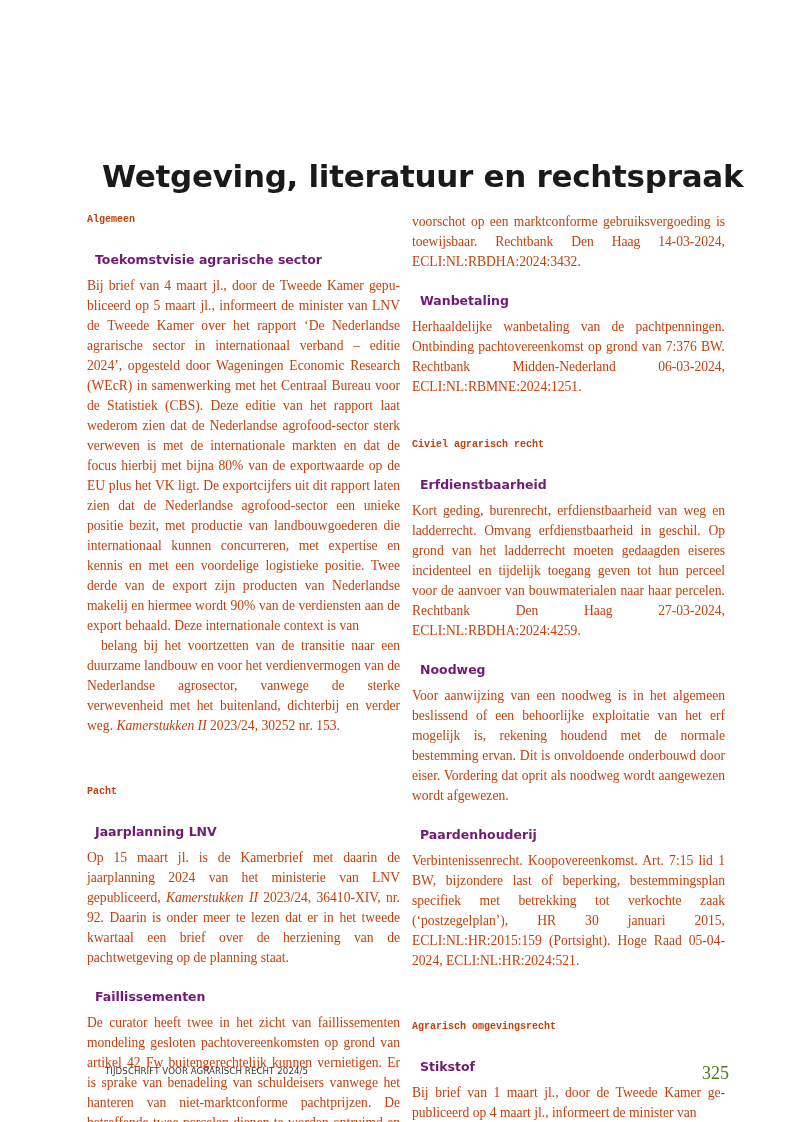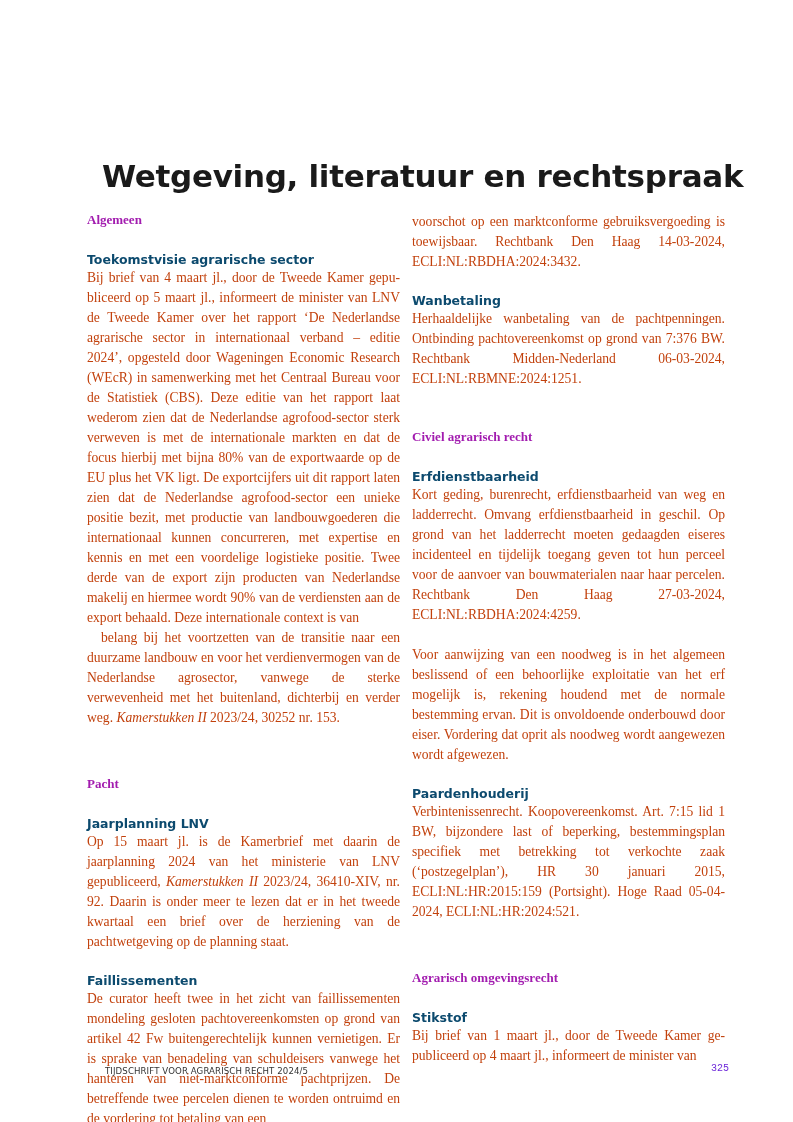--- a/index.html
+++ b/index.html
@@ -7,45 +7,45 @@
   .page-title {
     position: absolute; left: 86px; top: 142px;
     font-family: "DejaVu Sans", sans-serif; font-weight: bold;
     font-size: 31px; color: #1a1a1a; letter-spacing: -0.3px; margin: 16px;
     white-space: nowrap;
   }
   .col { position: absolute; width: 313px; }
   .col-left { left: 87px; top: 210px; }
   .col-right { left: 412px; top: 212px; }
   .section-heading {
-    font-family: Liberation Serif, serif; font-weight: bold;
-    font-size: 13px; color: #a21caf; margin: 0 0 21px 0; line-height: 20px;
+    font-family: Liberation Mono, monospace; font-weight: bold;
+    font-size: 10px; color: #c2410c; margin: 0 0 21px 0; line-height: 20px;
   }
   .sub-heading {
     font-family: "DejaVu Sans", sans-serif; font-weight: bold;
-    font-size: 12.5px; color: #0c4a6e; margin: 0; line-height: 17px;
+    font-size: 12.5px; color: #701a75; margin: 8px; line-height: 17px;
   }
   .para {
     font-family: "Liberation Serif", serif; font-size: 13.6px;
     color: #c2410c; line-height: 20px; margin: 0; text-align: justify;
     hyphens: manual;
   }
   .para .ital { font-style: italic; }
   .indent { text-indent: 14px; }
   .block { margin-bottom: 20px; }
   .section { margin-bottom: 28px; }
   .sec-gap { height: 18px; }
   .footer-left {
     position: absolute; left: 105px; top: 1066px;
     font-family: "DejaVu Sans", sans-serif; font-size: 8.6px; color: #333;
     letter-spacing: 0.1px;
   }
   .footer-right {
     position: absolute; left: 685px; top: 1063px; width: 44px; text-align: right;
-    font-family: Liberation Mono, monospace; font-size: 10px; color: #6d28d9;
+    font-family: Liberation Serif, serif; font-size: 18px; color: #4d7c0f;
   }
 </style>
 </head>
 <body>
 
 <h1 class="page-title">Wetgeving, literatuur en rechtspraak</h1>
 
 <div class="col col-left">
   <div class="section">
     <h2 class="section-heading">Algemeen</h2>
@@ -78,20 +78,21 @@
     <p class="para">Herhaaldelijke wanbetaling van de pachtpenningen. Ontbinding pachtovereenkomst op grond van 7:376 BW. Rechtbank Midden-Nederland 06-03-2024, ECLI:NL:RBMNE:2024:1251.</p>
   </div>
   <div class="sec-gap"></div>
   <div class="section">
     <h2 class="section-heading">Civiel agrarisch recht</h2>
     <div class="block">
       <h3 class="sub-heading">Erfdienstbaarheid</h3>
       <p class="para">Kort geding, burenrecht, erfdienstbaarheid van weg en ladderrecht. Omvang erfdienstbaarheid in geschil. Op grond van het ladderrecht moeten gedaagden eiseres incidenteel en tijdelijk toegang geven tot hun perceel voor de aanvoer van bouwmaterialen naar haar percelen. Rechtbank Den Haag 27-03-2024, ECLI:NL:RBDHA:2024:4259.</p>
     </div>
     <div class="block">
+      <h3 class="sub-heading">Noodweg</h3>
       <p class="para">Voor aanwijzing van een noodweg is in het algemeen beslissend of een behoorlijke exploitatie van het erf mogelijk is, rekening houdend met de normale bestemming ervan. Dit is onvoldoende onderbouwd door eiser. Vordering dat oprit als noodweg wordt aangewezen wordt afgewezen.</p>
     </div>
     <div class="block">
       <h3 class="sub-heading">Paardenhouderij</h3>
       <p class="para">Verbintenissenrecht. Koopovereenkomst. Art. 7:15 lid 1 BW, bijzondere last of beperking, bestemmingsplan specifiek met betrekking tot verkochte zaak (‘postzegelplan’), HR 30 januari 2015, ECLI:NL:HR:2015:159 (Portsight). Hoge Raad 05-04-2024, ECLI:NL:HR:2024:521.</p>
     </div>
   </div>
   <div class="sec-gap"></div>
   <div class="section">
     <h2 class="section-heading">Agrarisch omgevingsrecht</h2>

